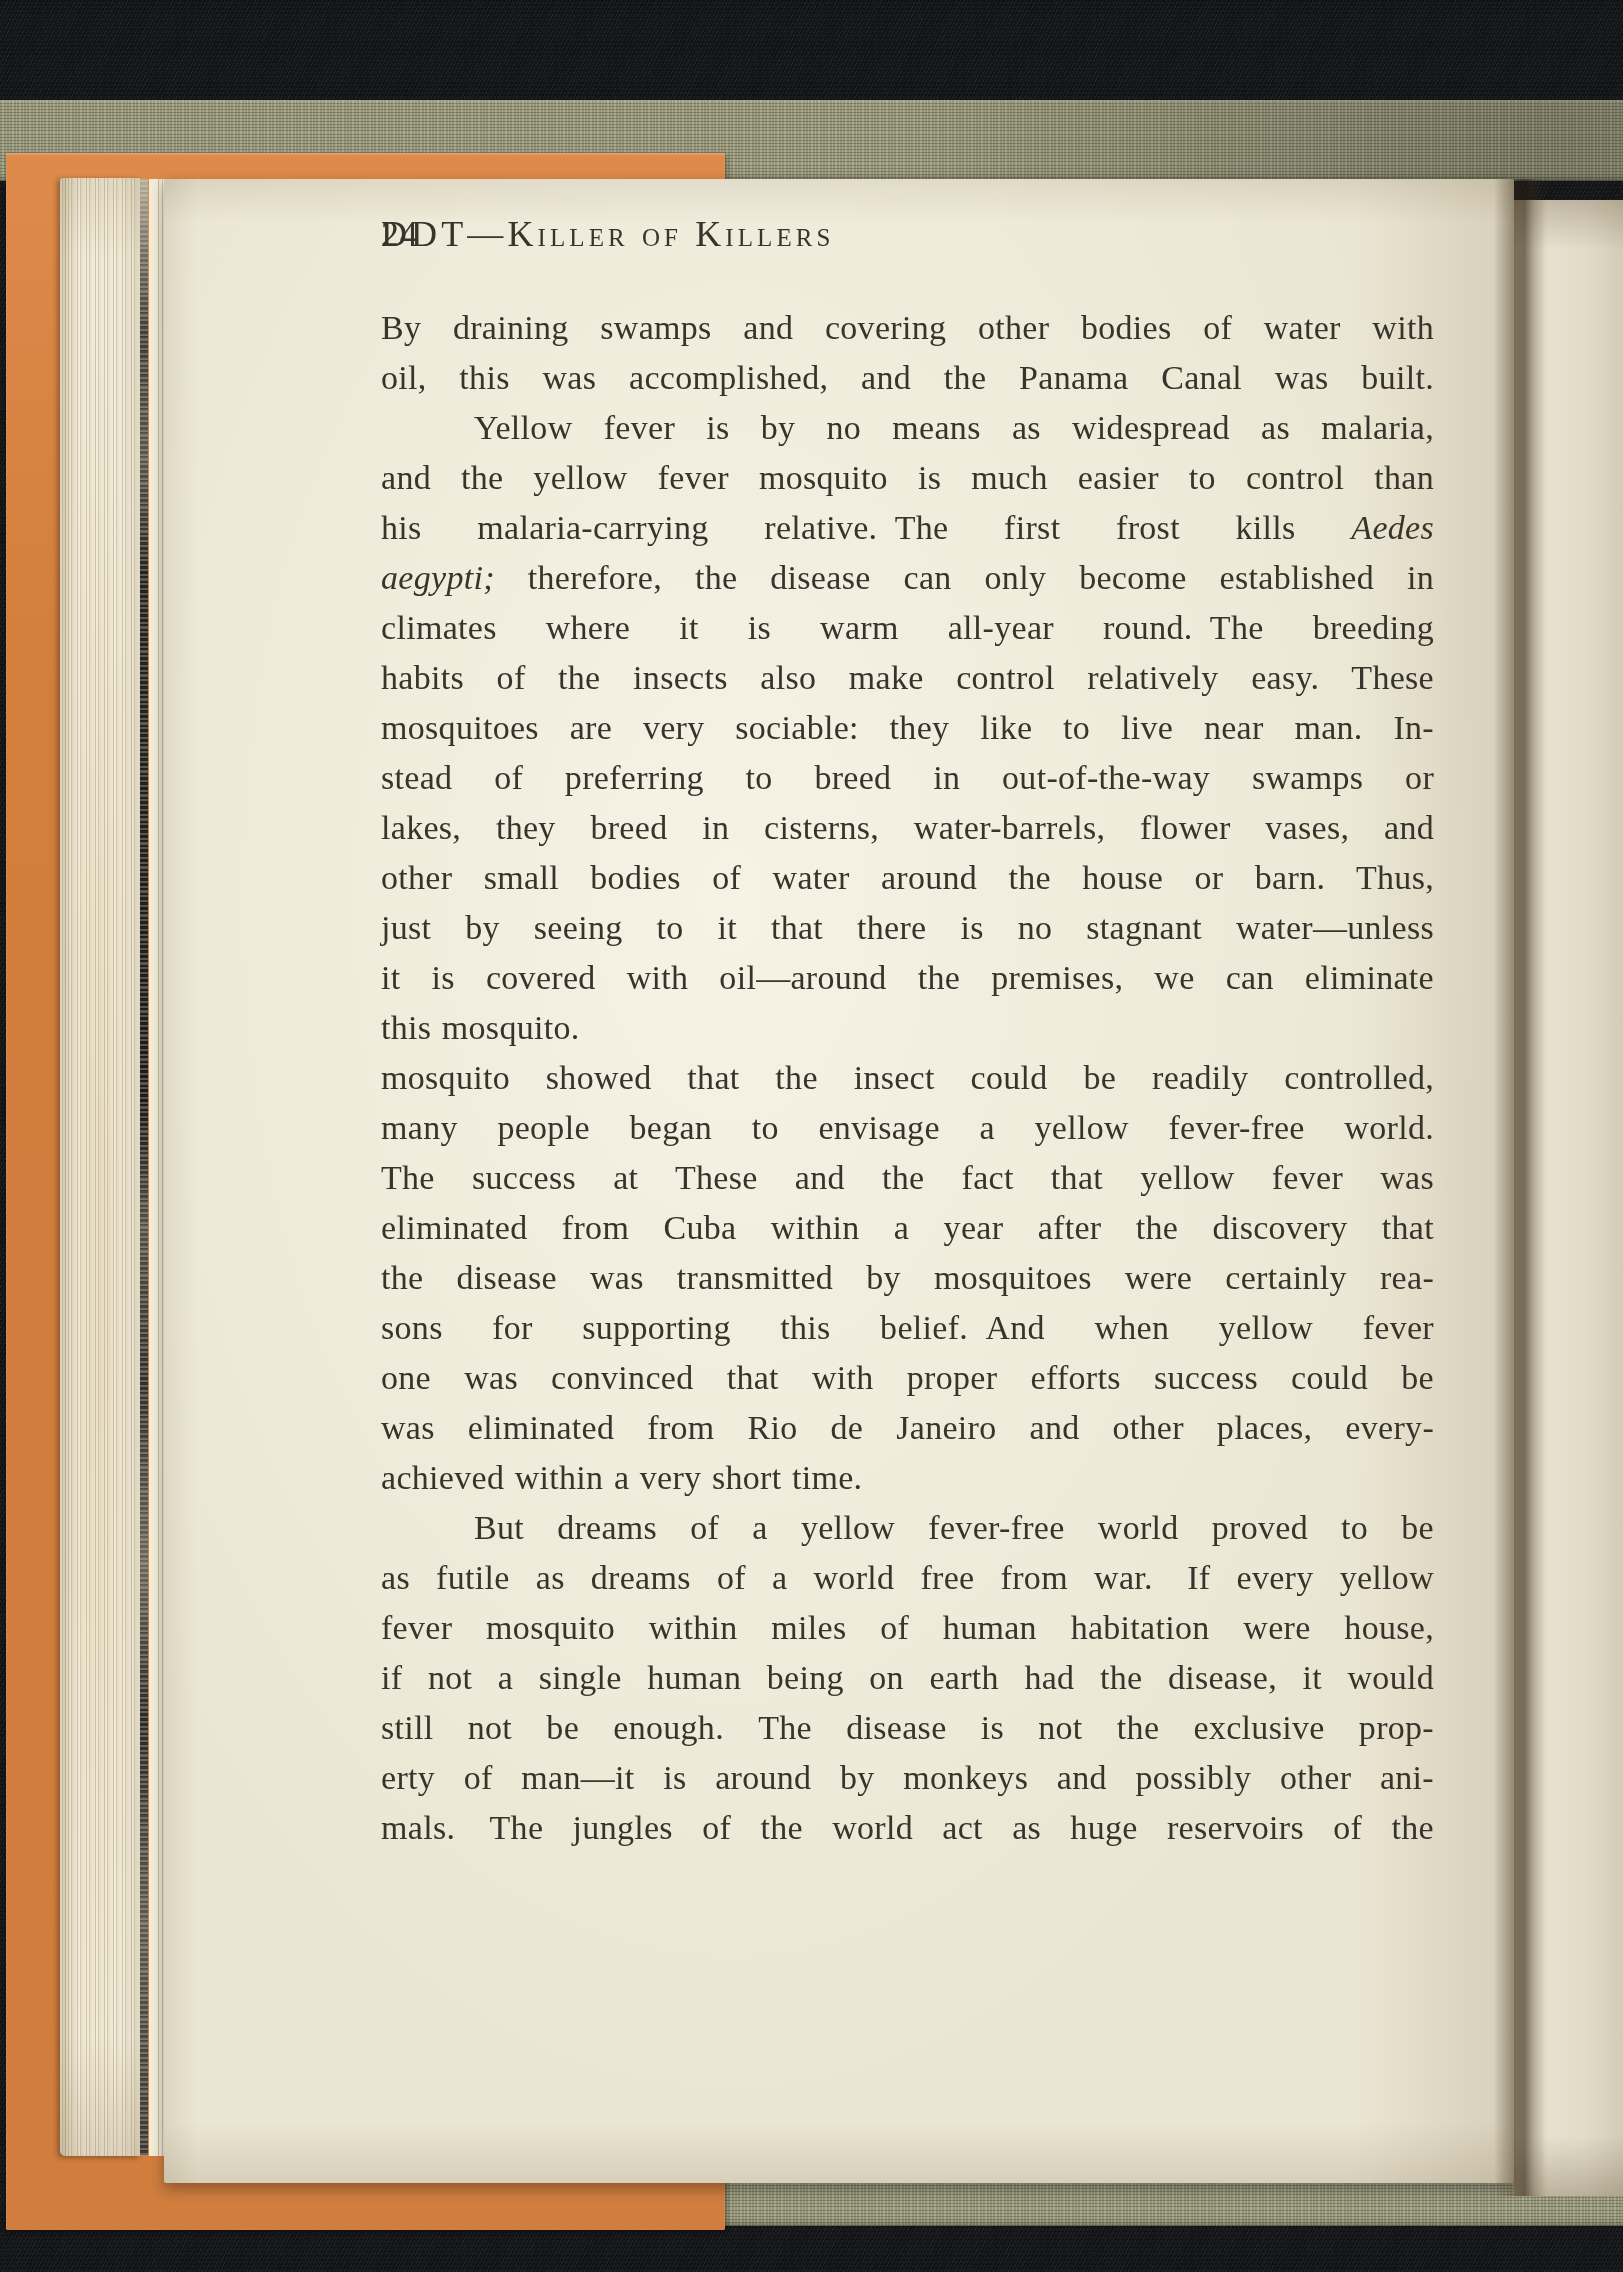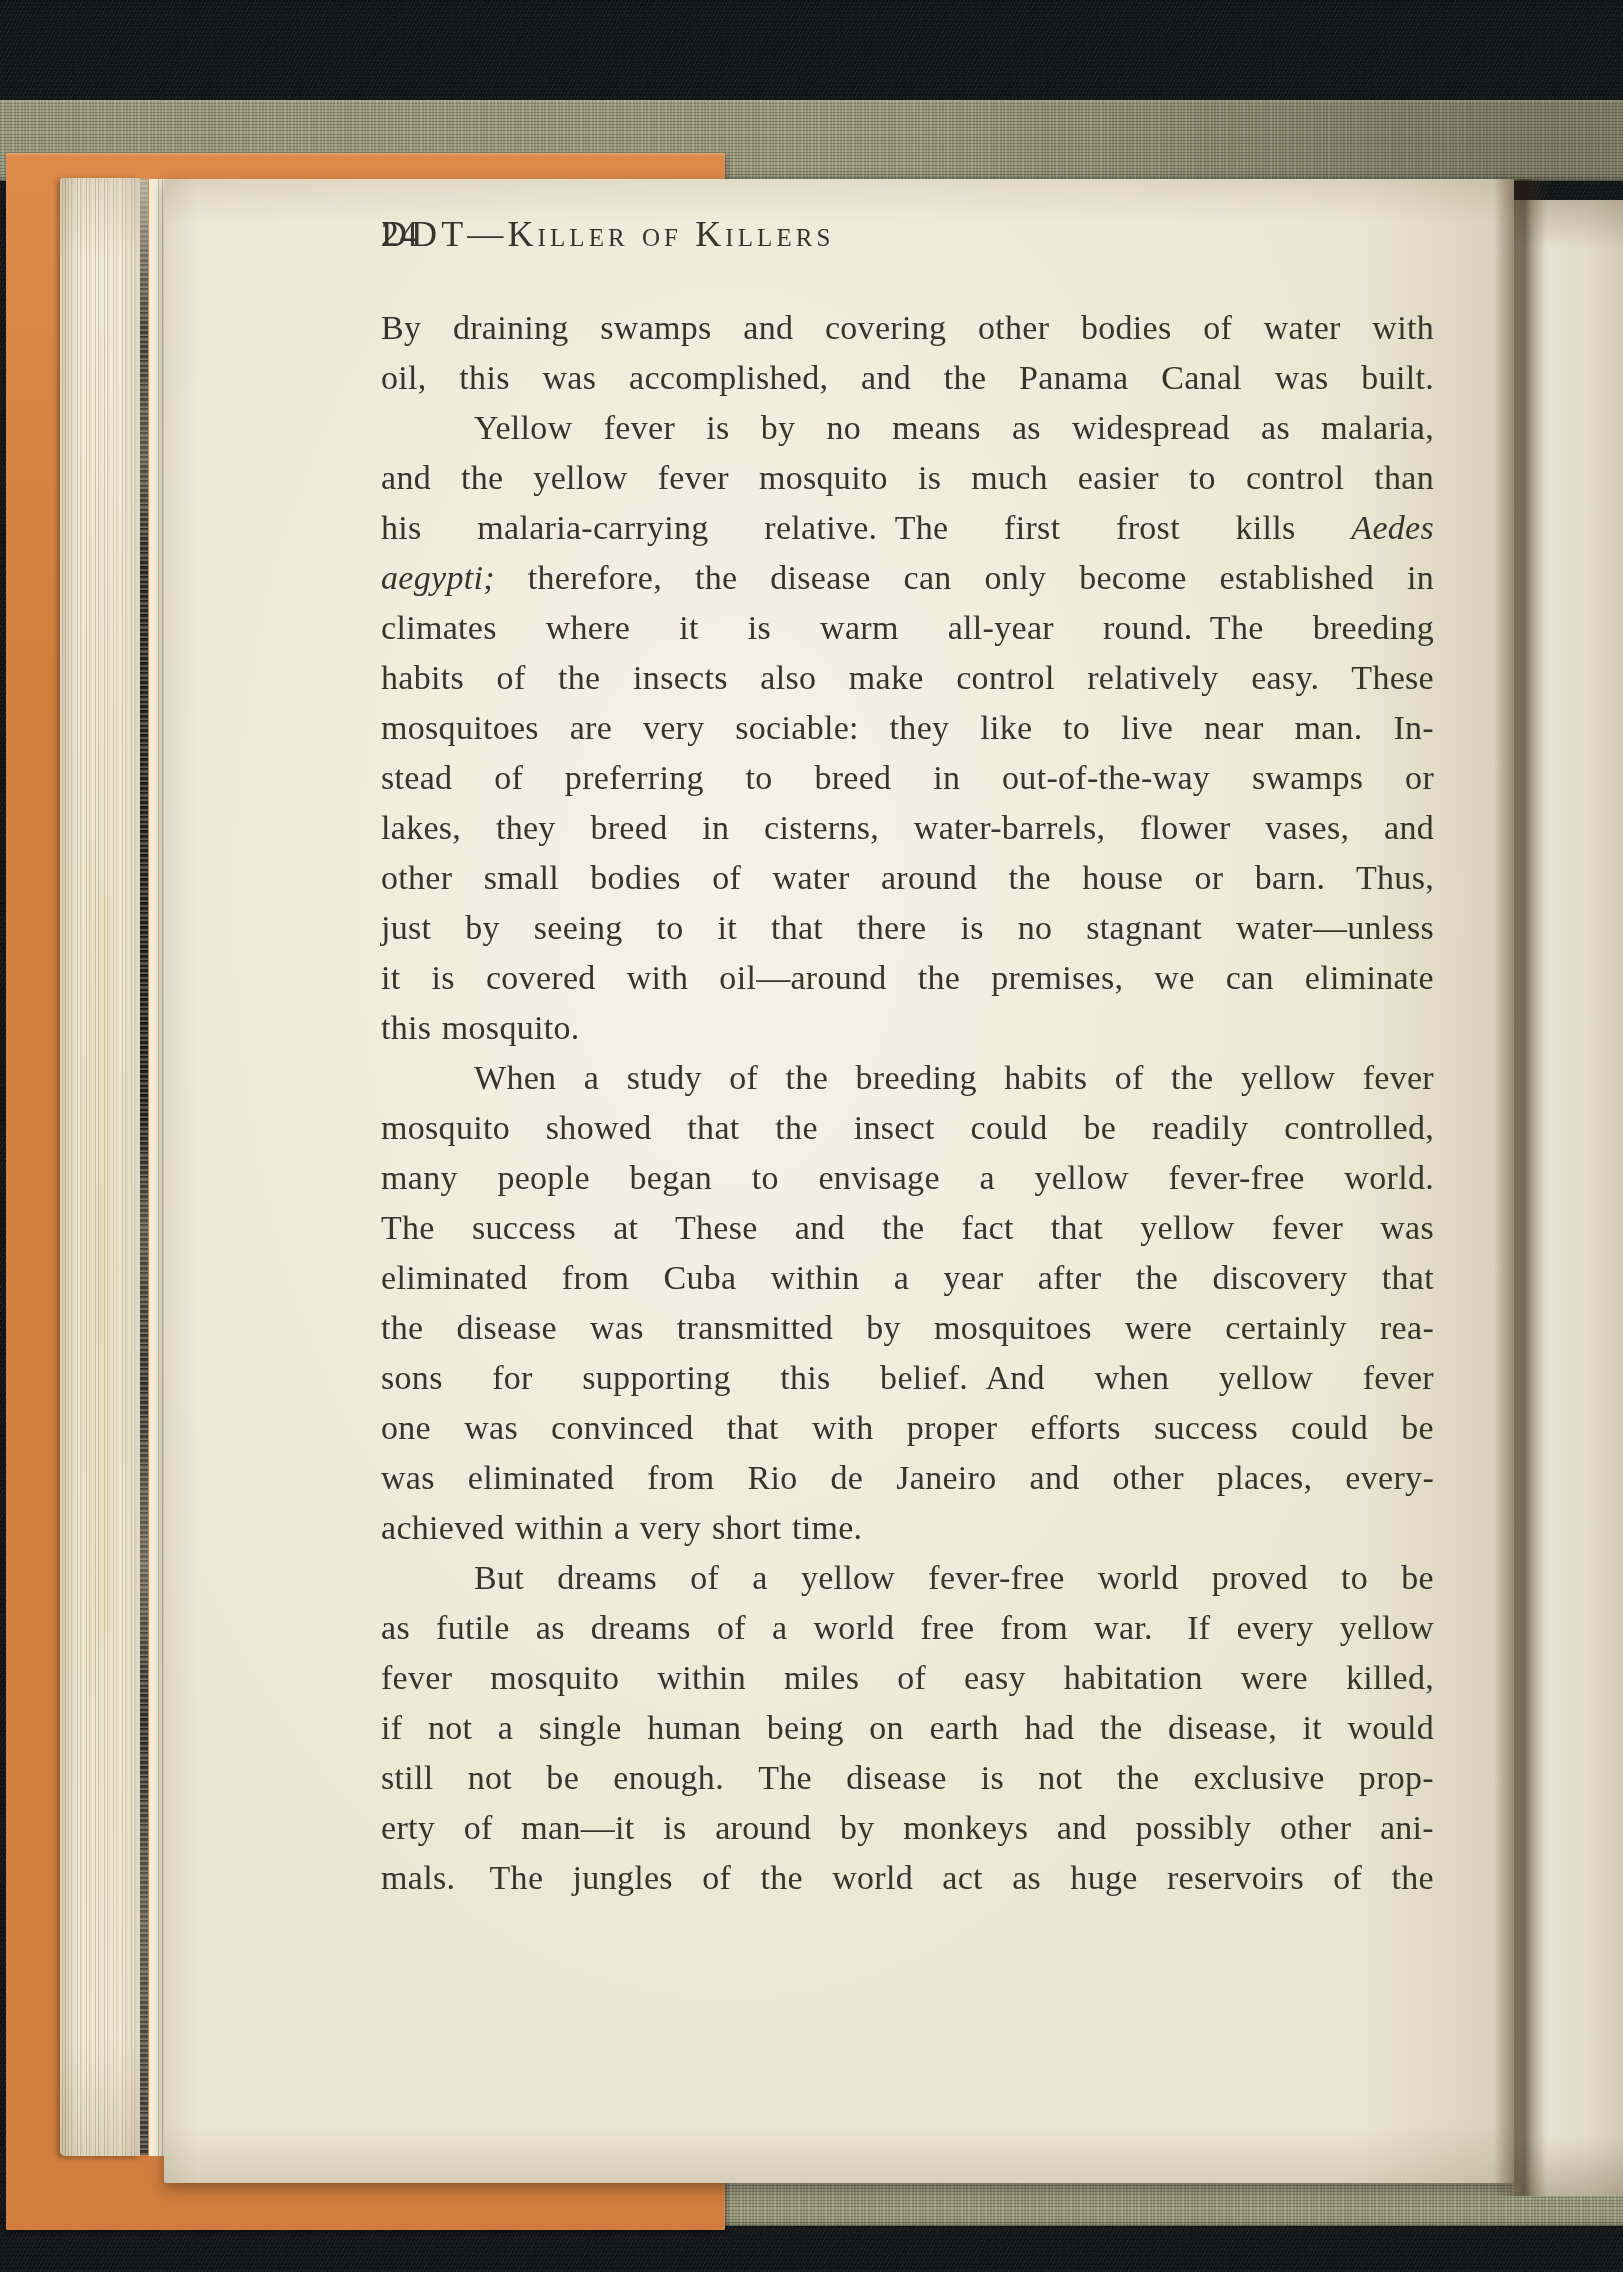--- a/index.html
+++ b/index.html
@@ -124,33 +124,32 @@
           <div class="bline"><i>aegypti;</i><span> therefore, the disease can only become established in</span></div>
           <div class="bline"><span>climates where it is warm all-year round. The breeding</span></div>
           <div class="bline"><span>habits of the insects also make control relatively easy. These</span></div>
           <div class="bline"><span>mosquitoes are very sociable: they like to live near man. In-</span></div>
           <div class="bline"><span>stead of preferring to breed in out-of-the-way swamps or</span></div>
           <div class="bline"><span>lakes, they breed in cisterns, water-barrels, flower vases, and</span></div>
           <div class="bline"><span>other small bodies of water around the house or barn. Thus,</span></div>
           <div class="bline"><span>just by seeing to it that there is no stagnant water—unless</span></div>
           <div class="bline"><span>it is covered with oil—around the premises, we can eliminate</span></div>
           <div class="bline last"><span>this mosquito.</span></div>
-          <div class="bline ind"><span>When a study of the breeding habits of the yellow fever</span></div>
           <div class="bline"><span>mosquito showed that the insect could be readily controlled,</span></div>
           <div class="bline"><span>many people began to envisage a yellow fever-free world.</span></div>
           <div class="bline"><span>The success at These and the fact that yellow fever was</span></div>
           <div class="bline"><span>eliminated from Cuba within a year after the discovery that</span></div>
           <div class="bline"><span>the disease was transmitted by mosquitoes were certainly rea-</span></div>
           <div class="bline"><span>sons for supporting this belief. And when yellow fever</span></div>
           <div class="bline"><span>one was convinced that with proper efforts success could be</span></div>
           <div class="bline"><span>was eliminated from Rio de Janeiro and other places, every-</span></div>
           <div class="bline last"><span>achieved within a very short time.</span></div>
           <div class="bline ind"><span>But dreams of a yellow fever-free world proved to be</span></div>
           <div class="bline"><span>as futile as dreams of a world free from war. If every yellow</span></div>
-          <div class="bline"><span>fever mosquito within miles of easy habitation were killed,</span></div>
+          <div class="bline"><span>fever mosquito within miles of human habitation were house,</span></div>
           <div class="bline"><span>if not a single human being on earth had the disease, it would</span></div>
           <div class="bline"><span>still not be enough. The disease is not the exclusive prop-</span></div>
           <div class="bline"><span>erty of man—it is around by monkeys and possibly other ani-</span></div>
           <div class="bline"><span>mals. The jungles of the world act as huge reservoirs of the</span></div>
         </div>
     </div>
   </div>
   <div class="gutter-crease"></div>
 </div>
 

